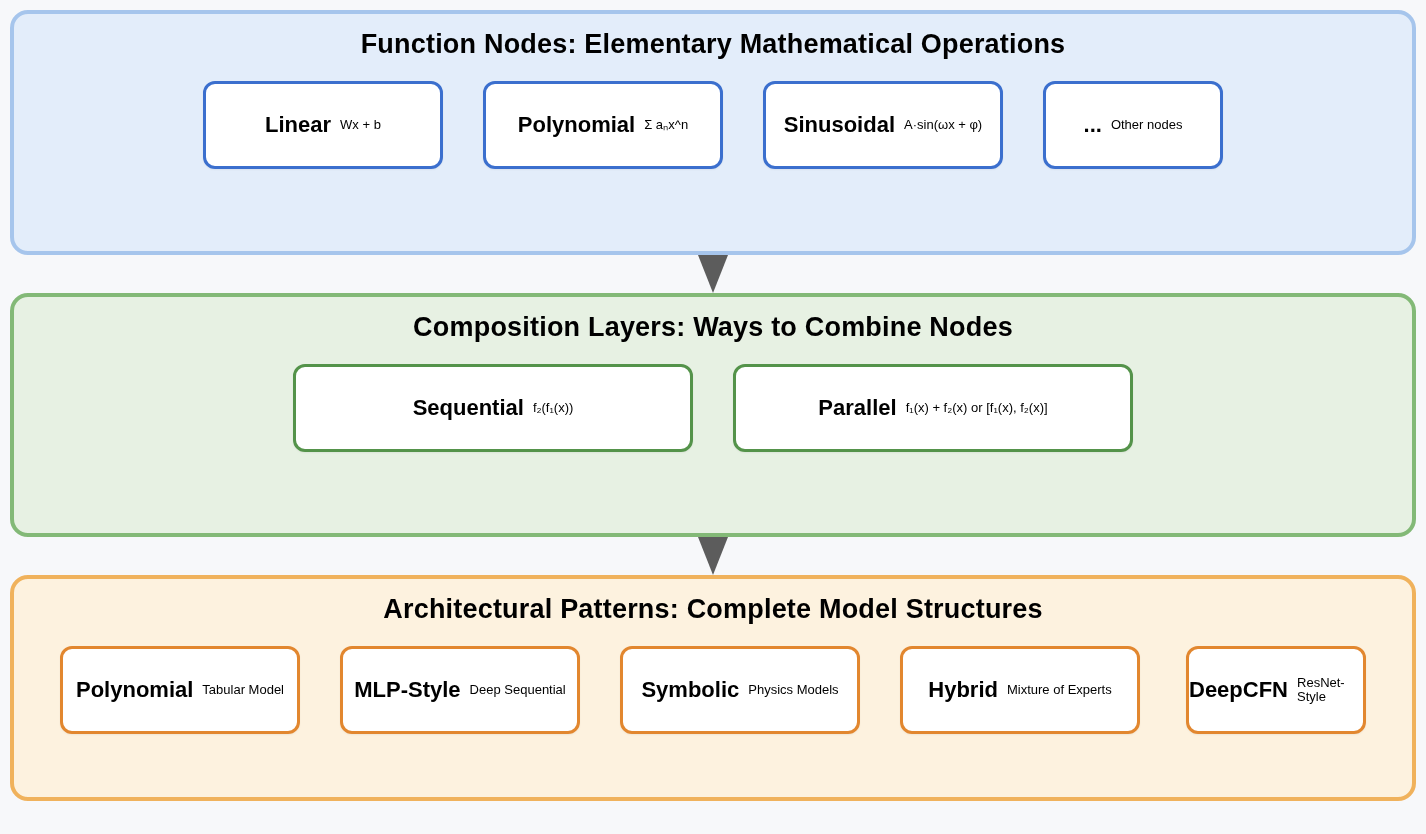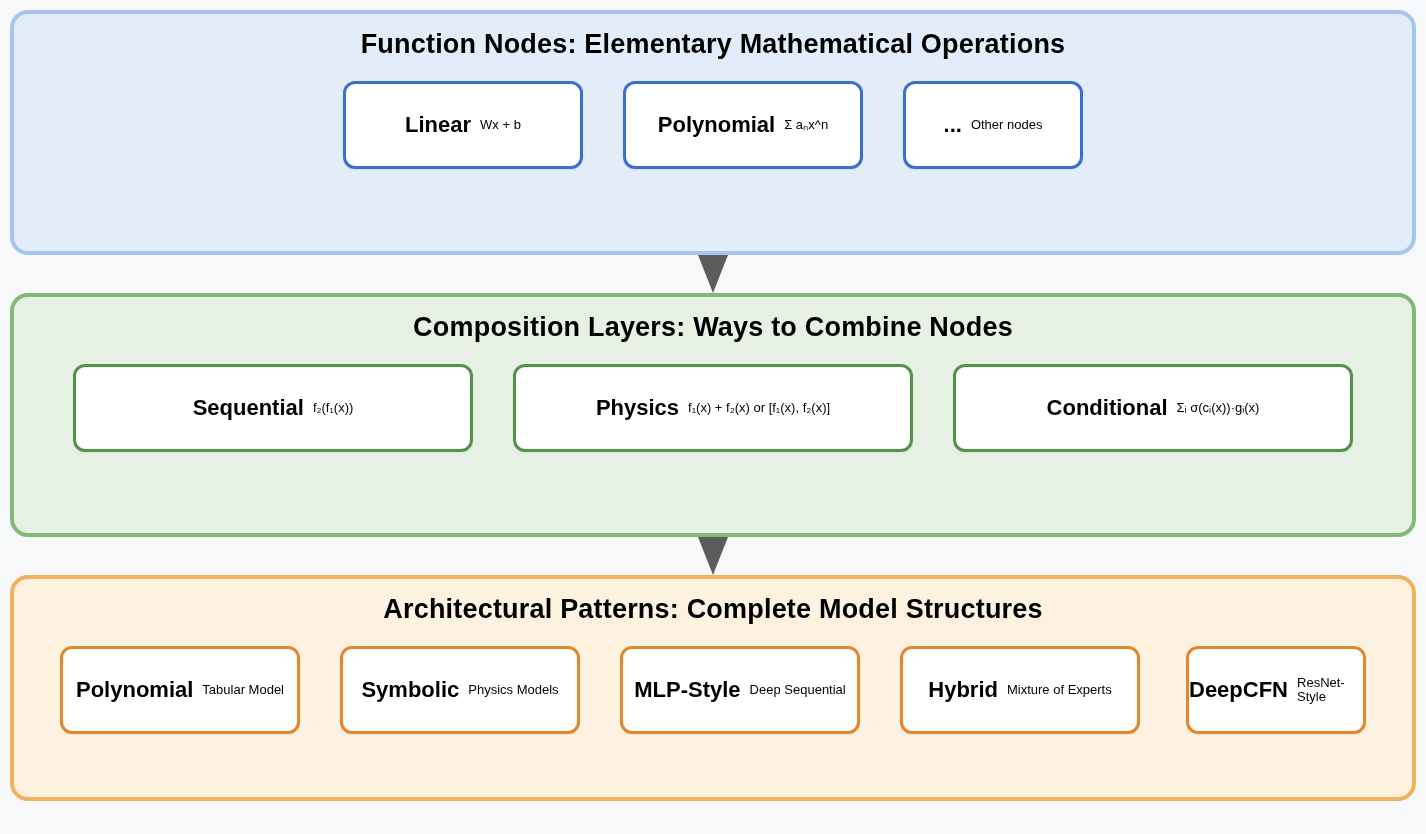--- a/index.html
+++ b/index.html
@@ -76,66 +76,66 @@
     <div class="cards">
       <div class="card">
         <div class="name">Linear</div>
         <div class="detail">Wx + b</div>
       </div>
       <div class="card">
         <div class="name">Polynomial</div>
         <div class="detail">Σ aₙx^n</div>
       </div>
       <div class="card">
+        <div class="name">Sinusoidal</div>
+        <div class="detail">A·sin(ωx + φ)</div>
+      </div>
+      <div class="card">
         <div class="name">...</div>
         <div class="detail">Other nodes</div>
       </div>
     </div>
   </div>
 
   <div class="arrow-row">
     <div class="arrow" style="border-top-color: rgb(92, 92, 92);"></div>
   </div>
 
   <div class="section s2" style="--fill: #e7f1e3; --border: #83b977; --card-border: #54934a;">
     <div class="section-title">Composition Layers: Ways to Combine Nodes</div>
     <div class="cards">
       <div class="card">
         <div class="name">Sequential</div>
         <div class="detail">f₂(f₁(x))</div>
       </div>
       <div class="card">
-        <div class="name">Physics</div>
+        <div class="name">Parallel</div>
         <div class="detail">f₁(x) + f₂(x) or [f₁(x), f₂(x)]</div>
-      </div>
-      <div class="card">
-        <div class="name">Conditional</div>
-        <div class="detail">Σᵢ σ(cᵢ(x))·gᵢ(x)</div>
       </div>
     </div>
   </div>
 
   <div class="arrow-row">
     <div class="arrow" style="border-top-color: rgb(92, 92, 92);"></div>
   </div>
 
   <div class="section s3" style="--fill: #fdf2df; --border: #f0b25c; --card-border: #e2872f;">
     <div class="section-title">Architectural Patterns: Complete Model Structures</div>
     <div class="cards">
       <div class="card">
         <div class="name">Polynomial</div>
         <div class="detail">Tabular Model</div>
       </div>
       <div class="card">
+        <div class="name">MLP-Style</div>
+        <div class="detail">Deep Sequential</div>
+      </div>
+      <div class="card">
         <div class="name">Symbolic</div>
         <div class="detail">Physics Models</div>
-      </div>
-      <div class="card">
-        <div class="name">MLP-Style</div>
-        <div class="detail">Deep Sequential</div>
       </div>
       <div class="card">
         <div class="name">Hybrid</div>
         <div class="detail">Mixture of Experts</div>
       </div>
       <div class="card">
         <div class="name">DeepCFN</div>
         <div class="detail">ResNet-Style</div>
       </div>
     </div>

